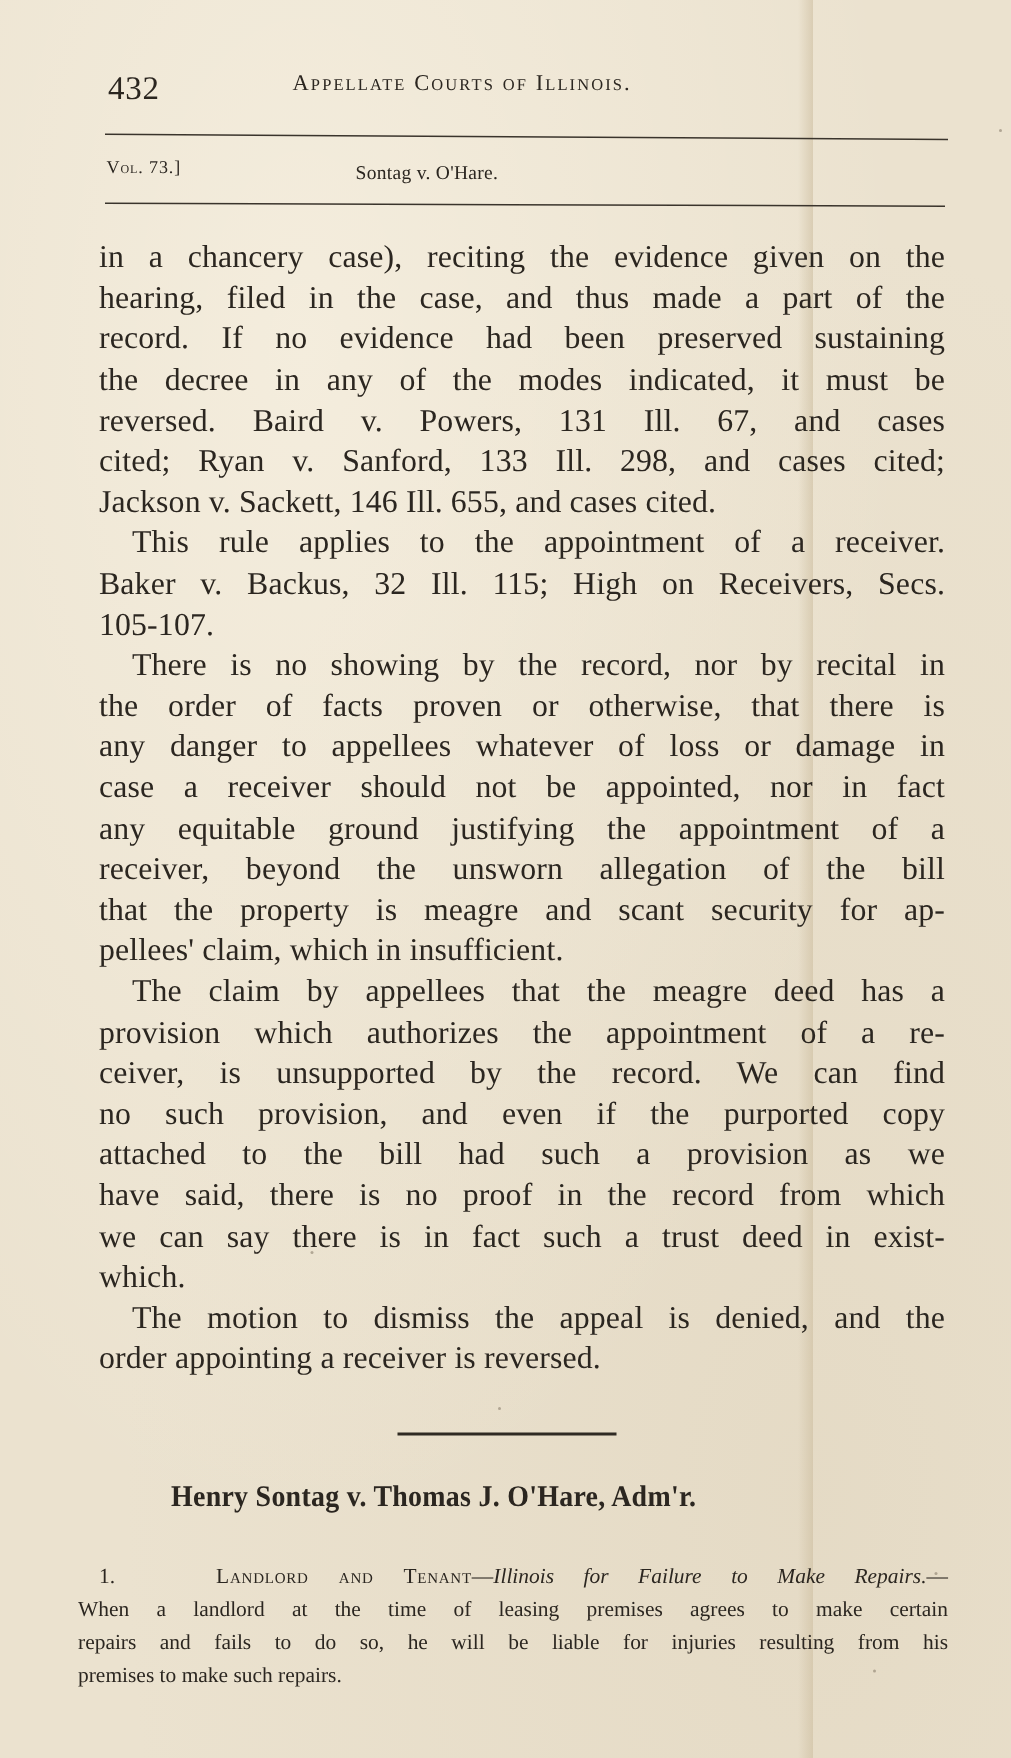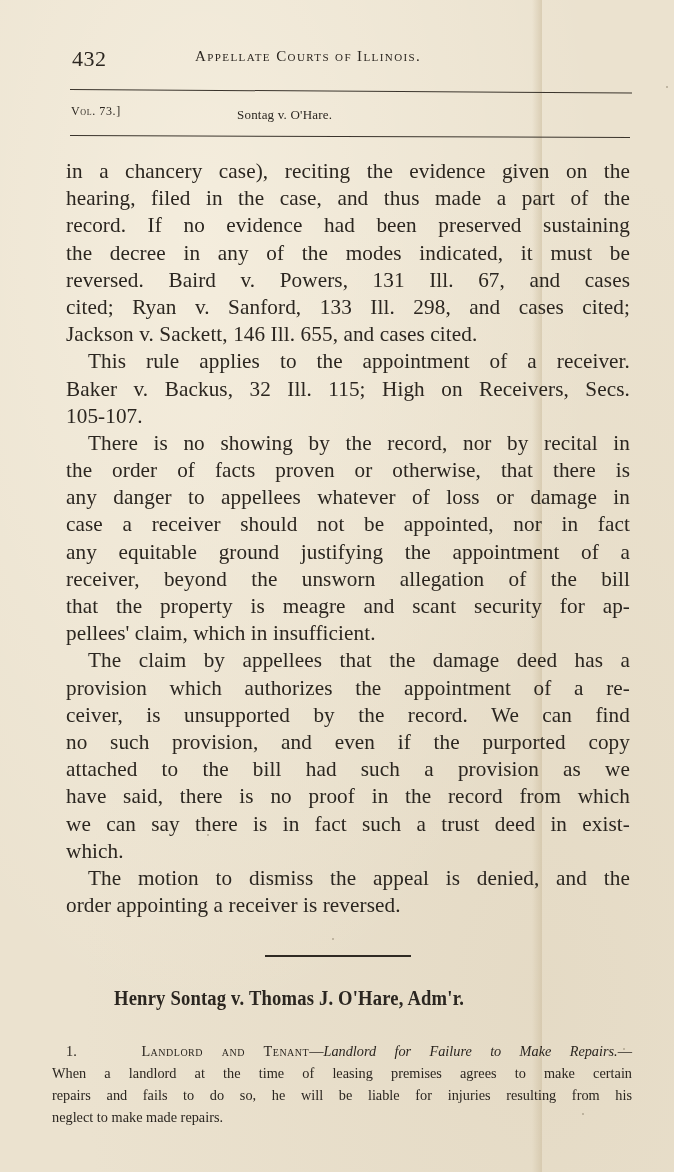--- a/index.html
+++ b/index.html
@@ -168,44 +168,44 @@
       <span class="line indent">There is no showing by the record, nor by recital in</span>
       <span class="line">the order of facts proven or otherwise, that there is</span>
       <span class="line">any danger to appellees whatever of loss or damage in</span>
       <span class="line">case a receiver should not be appointed, nor in fact</span>
       <span class="line">any equitable ground justifying the appointment of a</span>
       <span class="line">receiver, beyond the unsworn allegation of the bill</span>
       <span class="line">that the property is meagre and scant security for ap-</span>
       <span class="line last">pellees' claim, which in insufficient.</span>
     </div>
     <div class="para">
-      <span class="line indent">The claim by appellees that the damage deed has a</span>
+      <span class="line indent">The claim by appellees that the meagre deed has a</span>
       <span class="line">provision which authorizes the appointment of a re-</span>
       <span class="line">ceiver, is unsupported by the record.  We can find</span>
       <span class="line">no such provision, and even if the purported copy</span>
       <span class="line">attached to the bill had such a provision as we</span>
       <span class="line">have said, there is no proof in the record from which</span>
       <span class="line">we can say there is in fact such a trust deed in exist-</span>
       <span class="line last">which.</span>
     </div>
     <div class="para">
       <span class="line indent">The motion to dismiss the appeal is denied, and the</span>
       <span class="line last">order appointing a receiver is reversed.</span>
     </div>
   </div>
 
   <div class="section-rule"></div>
 
   <div class="case-title">Henry Sontag v. Thomas J. O'Hare, Adm'r.</div>
 
   <div class="headnote">
-    <span class="line indent"><span class="hn-number">1.</span>&nbsp; <span class="hn-topic">Landlord and Tenant</span>—<span class="hn-subtopic">Landlord for Failure to Make Repairs.</span>—</span>
+    <span class="line indent"><span class="hn-number">1.</span>&nbsp; <span class="hn-topic">Landlord and Tenant</span>—<span class="hn-subtopic">Illinois for Failure to Make Repairs.</span>—</span>
     <span class="line">When a landlord at the time of leasing premises agrees to make certain</span>
     <span class="line">repairs and fails to do so, he will be liable for injuries resulting from his</span>
-    <span class="line last">neglect to make made repairs.</span>
+    <span class="line last">premises to make such repairs.</span>
   </div>
 
   <div class="speck" style="left:666px; top:86px;"></div>
   <div class="speck" style="left:207px; top:834px;"></div>
   <div class="speck" style="left:332px; top:938px;"></div>
   <div class="speck" style="left:582px; top:1113px;"></div>
   <div class="speck" style="left:623px; top:1048px;"></div>
 </div>
 
 </body></html>

